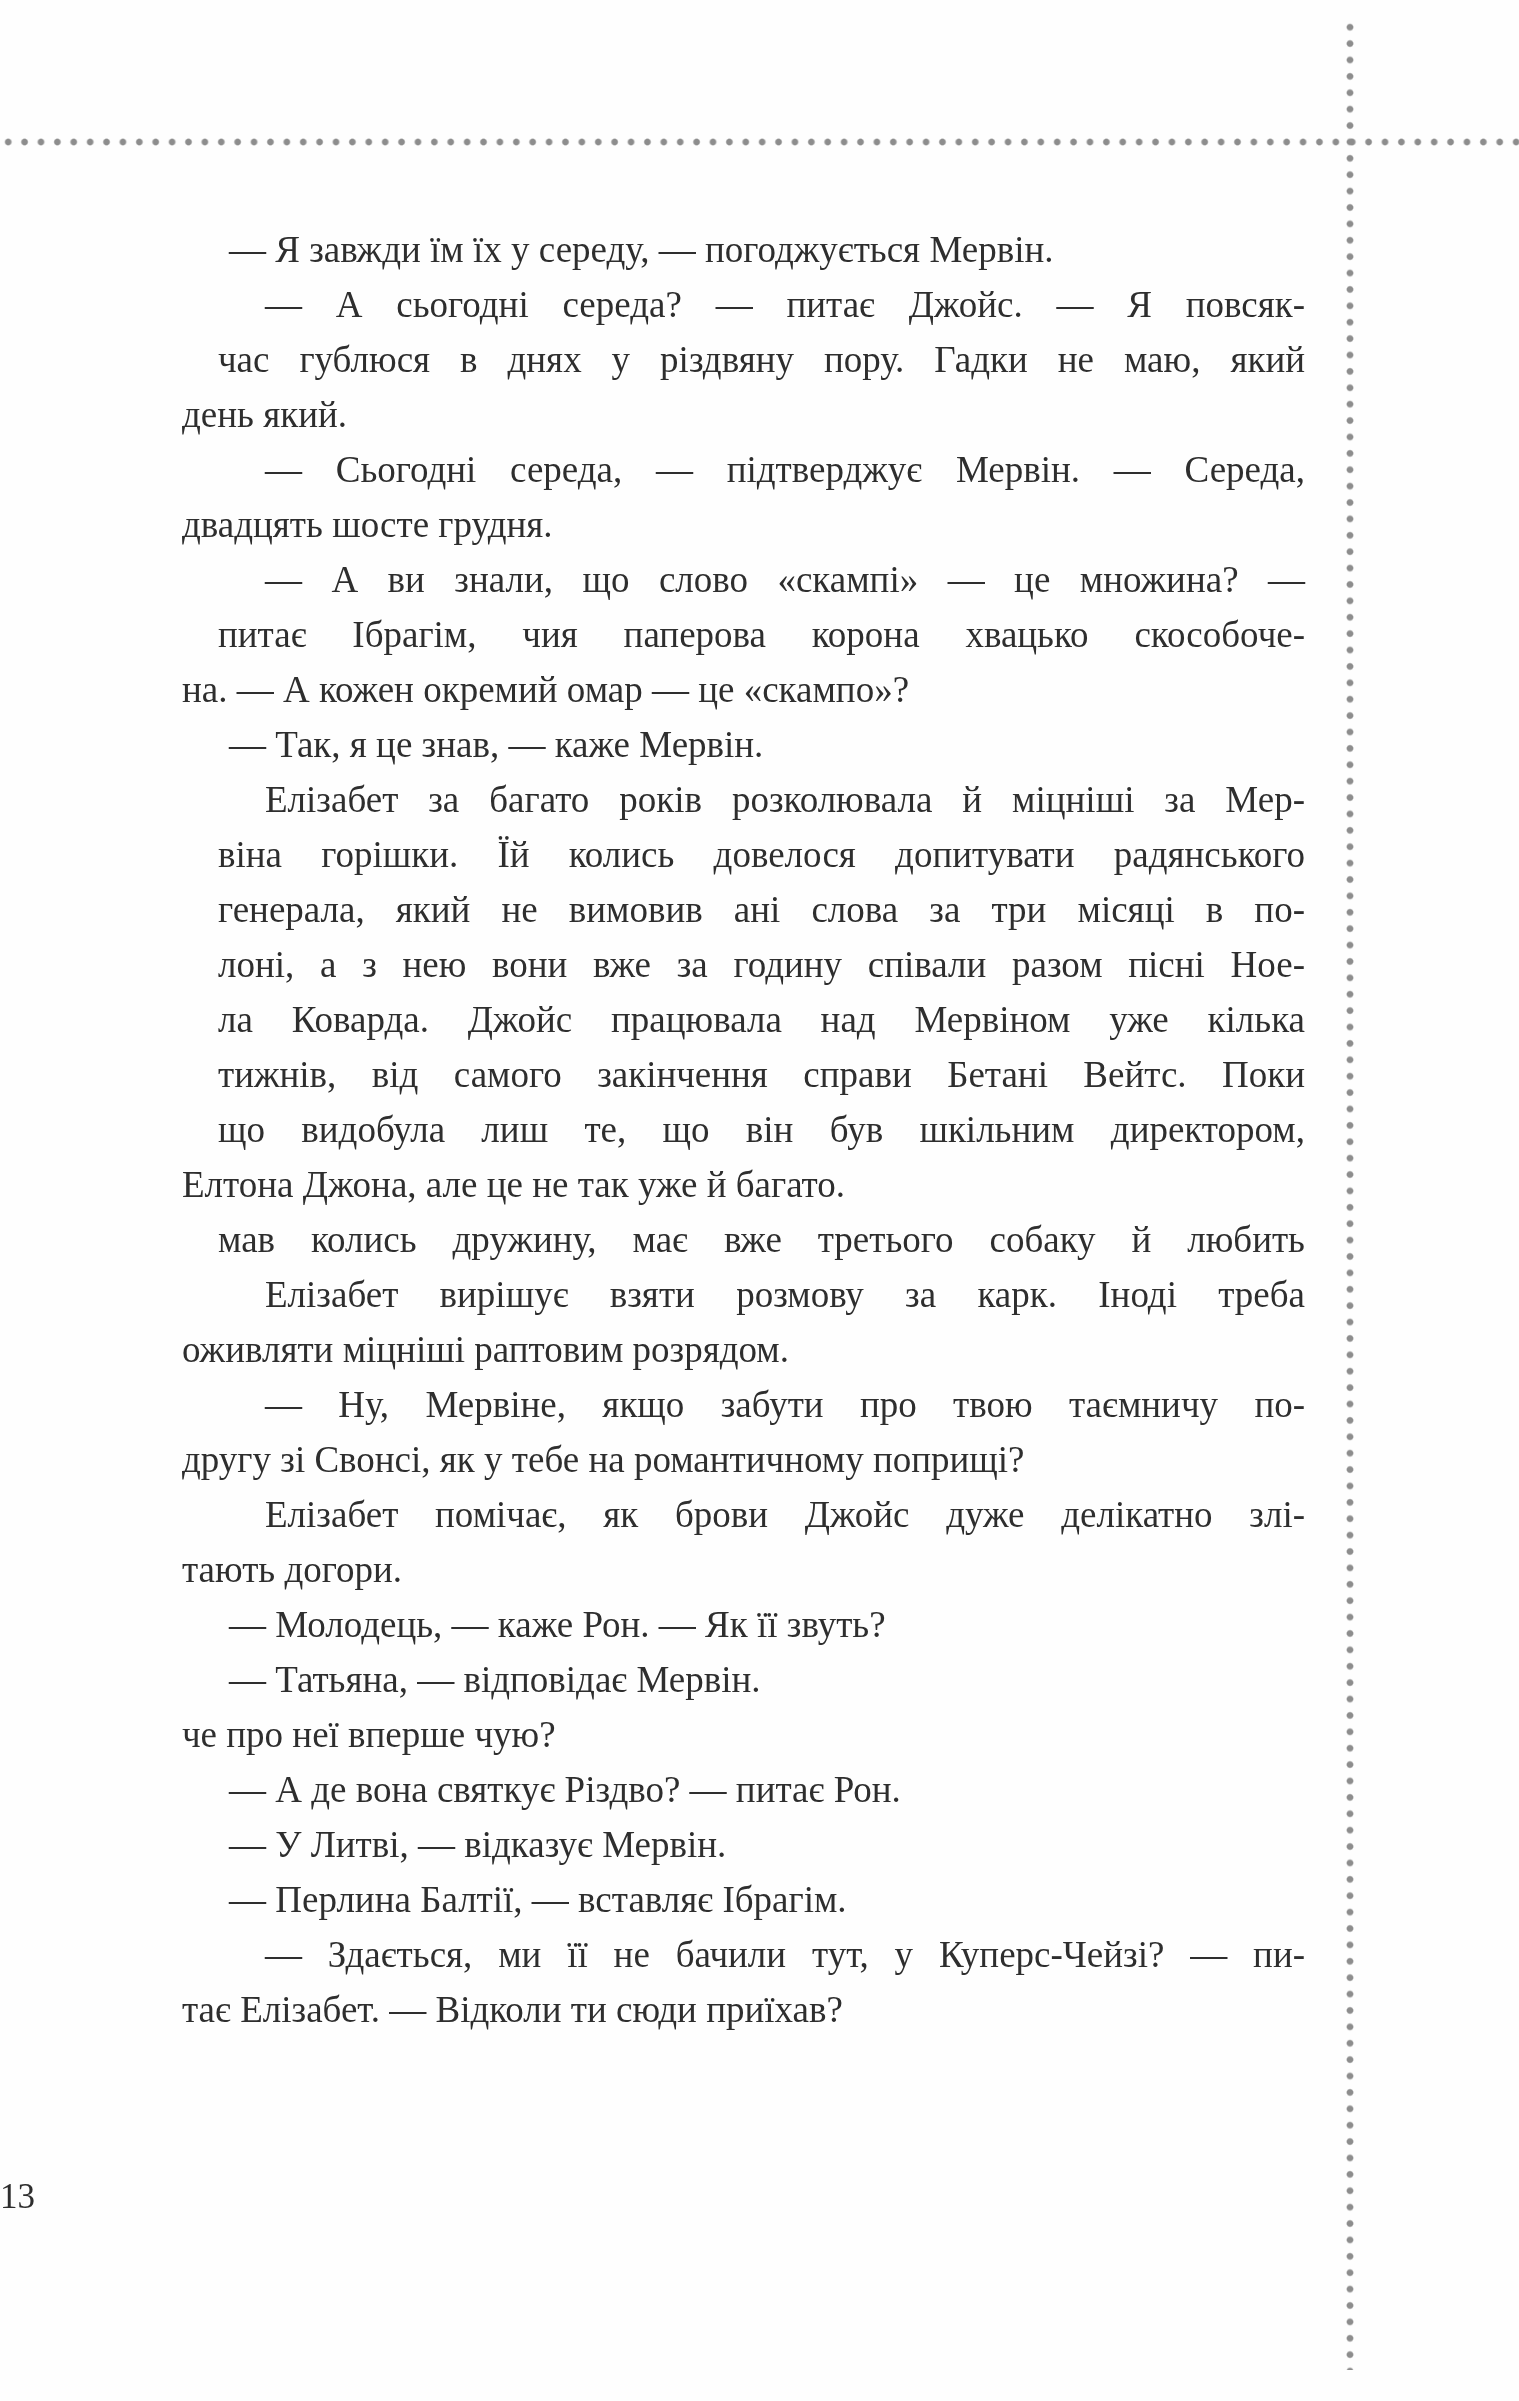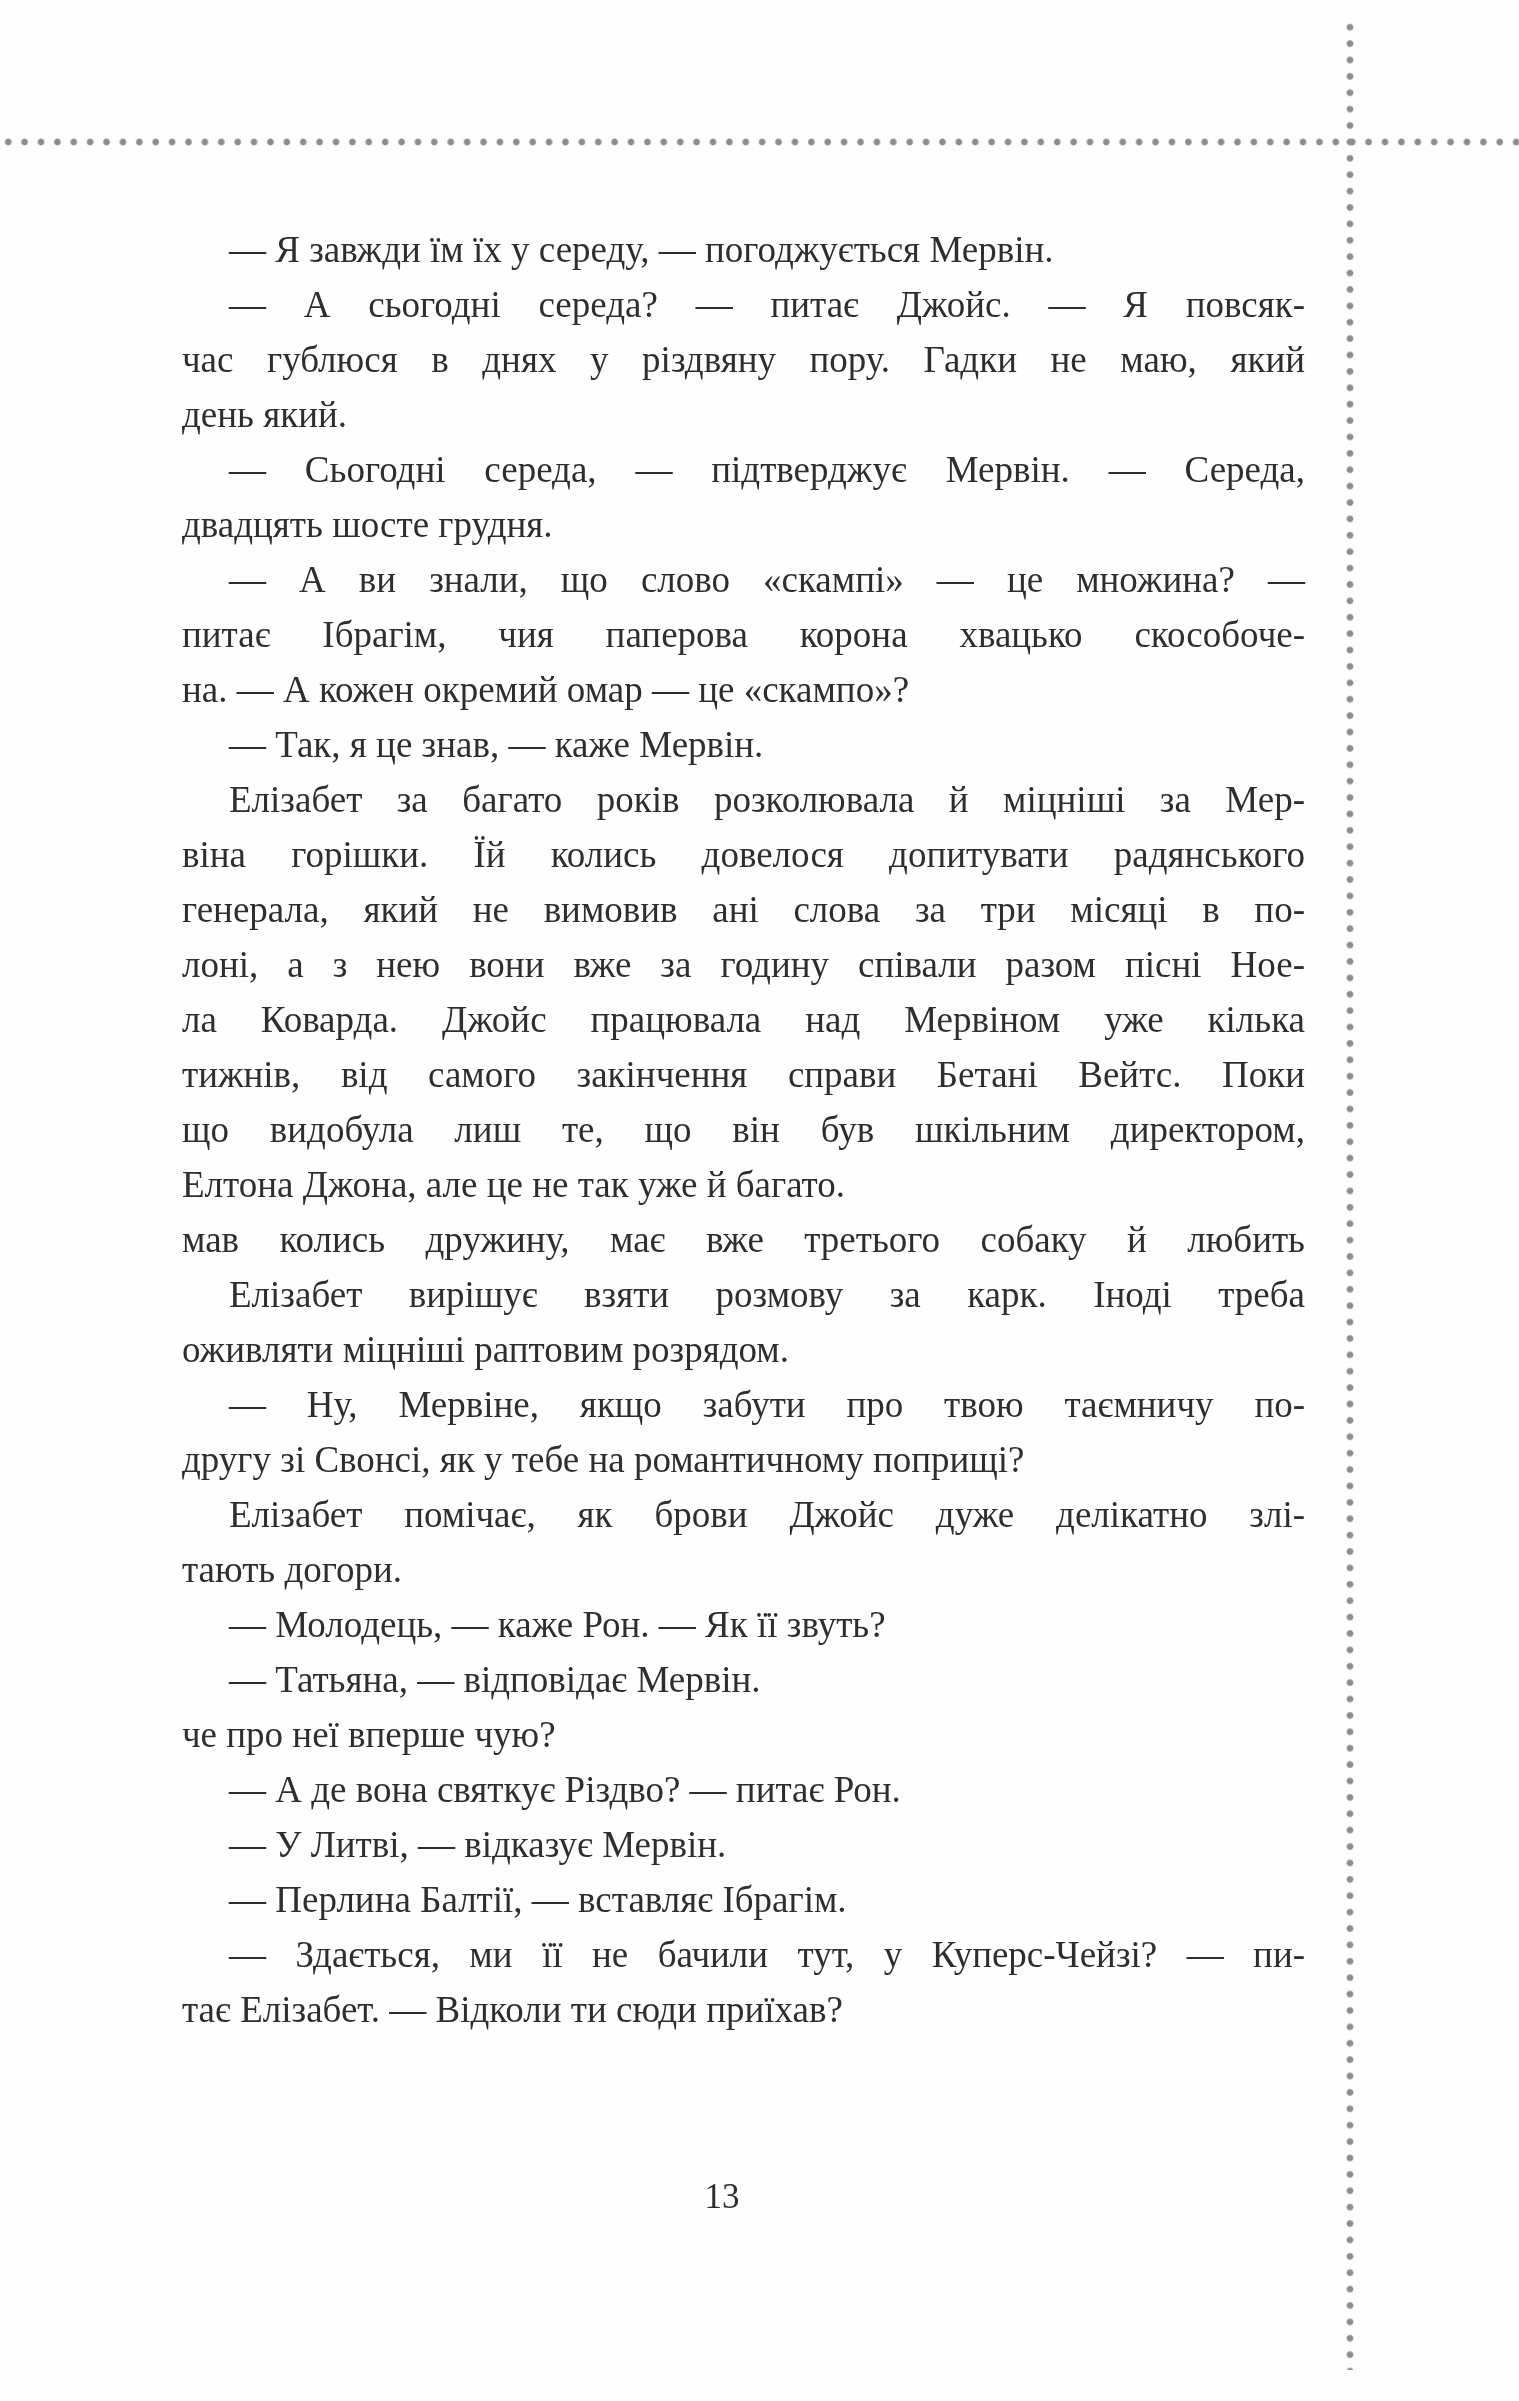--- a/index.html
+++ b/index.html
@@ -39,29 +39,29 @@
     top: 222px;
     width: 1123px;
     font-size: 37px;
     line-height: 55px;
     color: var(--text-color, #2e2e2e);
   }
   .line {
     text-align: justify;
     white-space: normal;
   }
-  .line.fill { text-align-last: justify; }
+  .line.fill { text-align-last: justify; margin-left: 36px; }
   .line.indent { text-indent: 47px; }
   
   #page-number {
     position: absolute;
     left: 0;
     top: 2173px;
     width: 1444px;
-    text-align: center;
+    text-align: left;
     font-size: 35px;
     line-height: 47px;
     color: var(--text-color, #2e2e2e);
   }
 </style>
 </head>
 <body>
 
 <div class="dots-h"></div>
 <div class="dots-v"></div>

